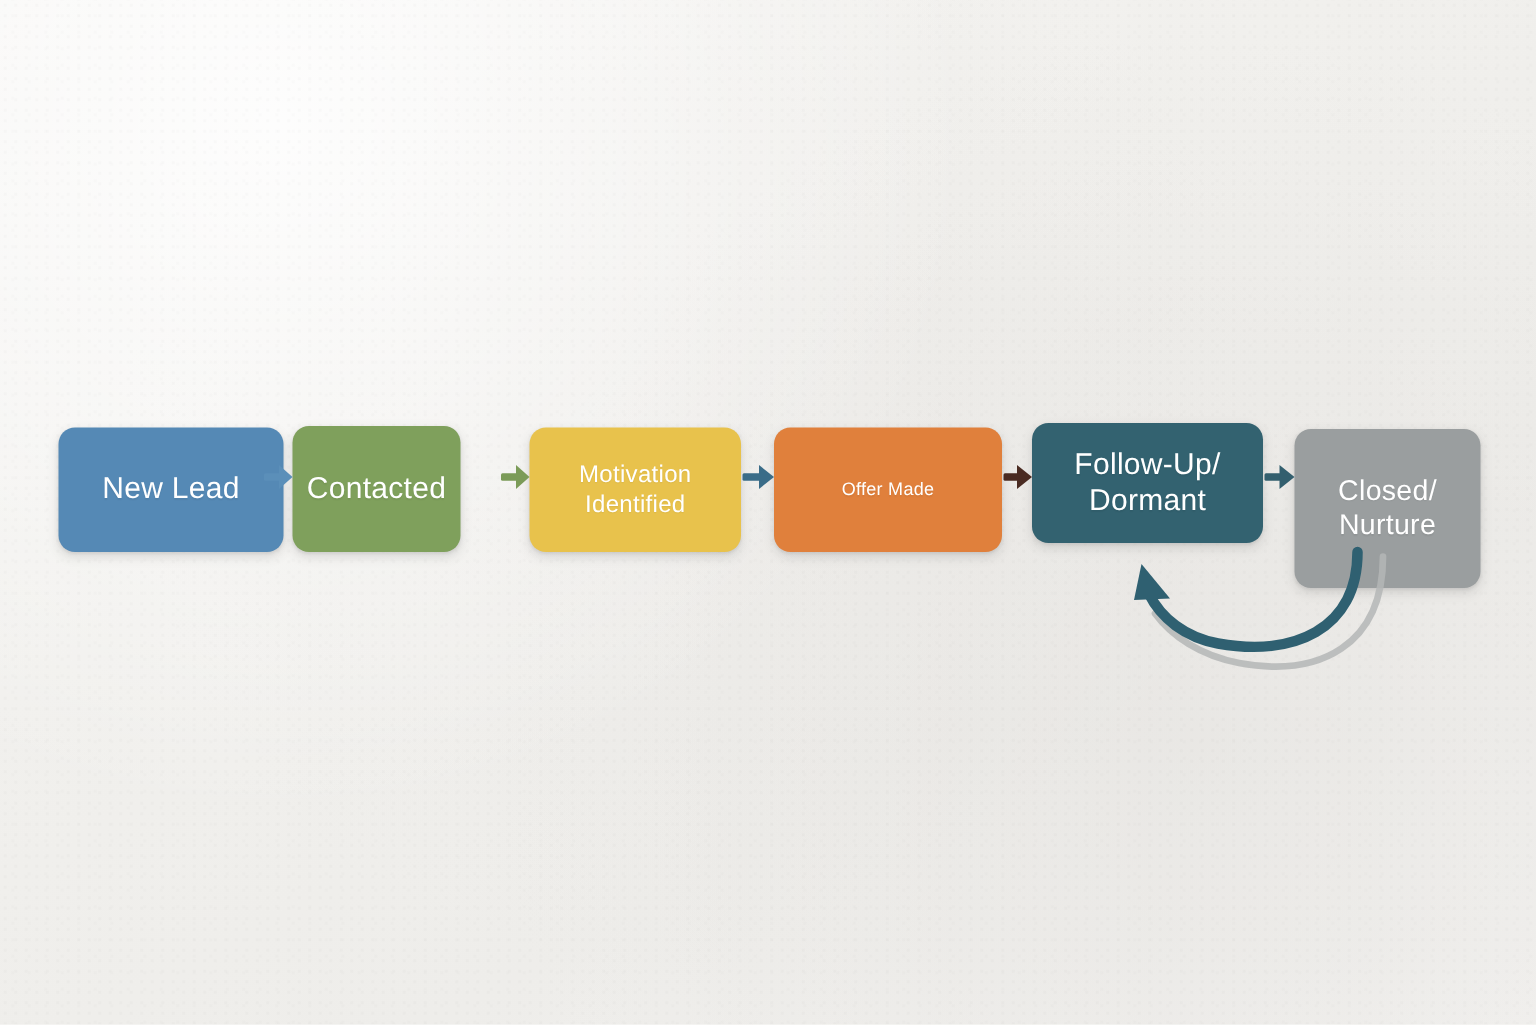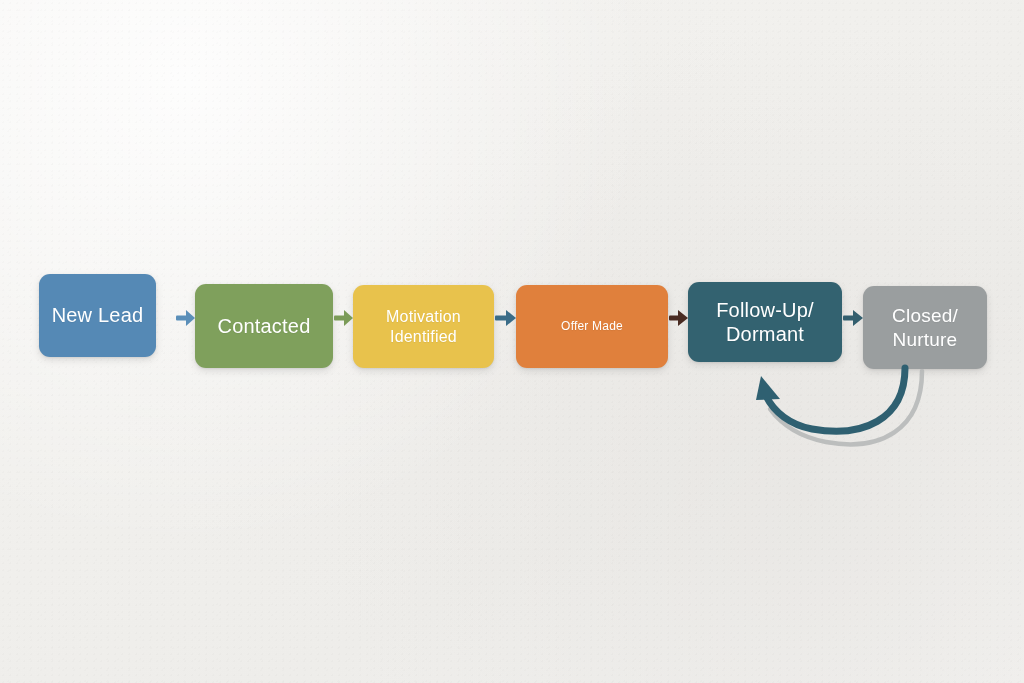--- a/index.html
+++ b/index.html
@@ -55,43 +55,43 @@
   #loop{position:absolute;left:0;top:0;width:1024px;height:683px;pointer-events:none;}
 </style>
 </head>
 <body>
 
 <div id="canvas">
   <div id="grain"></div>
 
   <div id="flow">
 
-    <div class="node" id="node-new-lead" style="left:39px;top:274px;width:117px;height:83px;background:#5589b5;font-size:20px;">
+    <div class="node" id="node-new-lead" style="left:39px;top:285px;width:150px;height:83px;background:#5589b5;font-size:20px;">
       <span class="lbl">New Lead</span>
     </div>
 
-    <div class="node" id="node-contacted" style="left:195px;top:284px;width:138px;height:84px;background:#7fa05c;font-size:20px;">
+    <div class="node" id="node-contacted" style="left:195px;top:284px;width:112px;height:84px;background:#7fa05c;font-size:20px;">
       <span class="lbl">Contacted</span>
     </div>
 
     <div class="node" id="node-motivation-identified" style="left:353px;top:285px;width:141px;height:83px;background:#e8c24c;font-size:16px;flex-direction:column;">
       <span class="lbl">Motivation</span>
       <span class="lbl">Identified</span>
     </div>
 
     <div class="node" id="node-offer-made" style="left:516px;top:285px;width:152px;height:83px;background:#e0803c;font-size:12px;">
       <span class="lbl">Offer Made</span>
     </div>
 
     <div class="node" id="node-follow-up-nurture" style="left:688px;top:282px;width:154px;height:80px;background:#336270;font-size:20px;flex-direction:column;">
       <span class="lbl">Follow-Up/</span>
       <span class="lbl">Dormant</span>
     </div>
 
-    <div class="node" id="node-closed-dormant" style="left:863px;top:286px;width:124px;height:83px;background:#9a9e9f;font-size:19px;flex-direction:column;">
+    <div class="node" id="node-closed-dormant" style="left:863px;top:286px;width:124px;height:106px;background:#9a9e9f;font-size:19px;flex-direction:column;">
       <span class="lbl">Closed/</span>
       <span class="lbl">Nurture</span>
     </div>
 
     <div class="arrow" style="left:176px;top:310px;width:19px;height:16px;">
       <span class="shaft" style="width:11px;background:#5b8fb9;"></span>
       <span class="head" style="left:10px;border-left:9px solid #5b8fb9;"></span>
     </div>
 
     <div class="arrow" style="left:334px;top:310px;width:19px;height:16px;">

